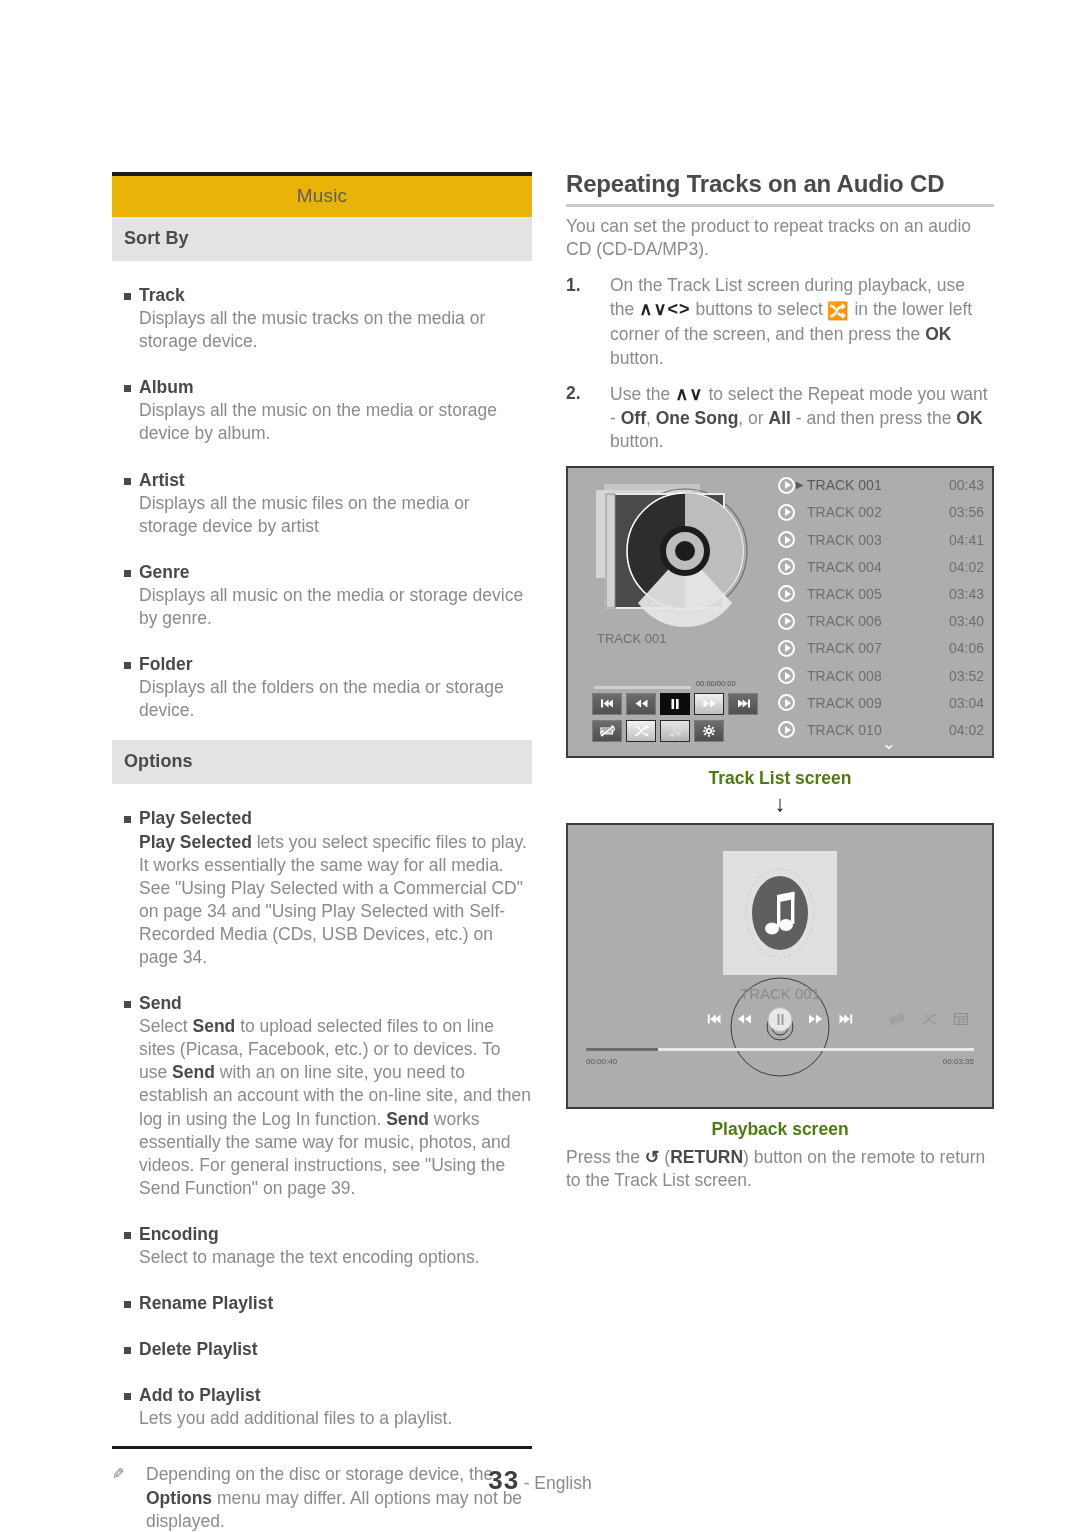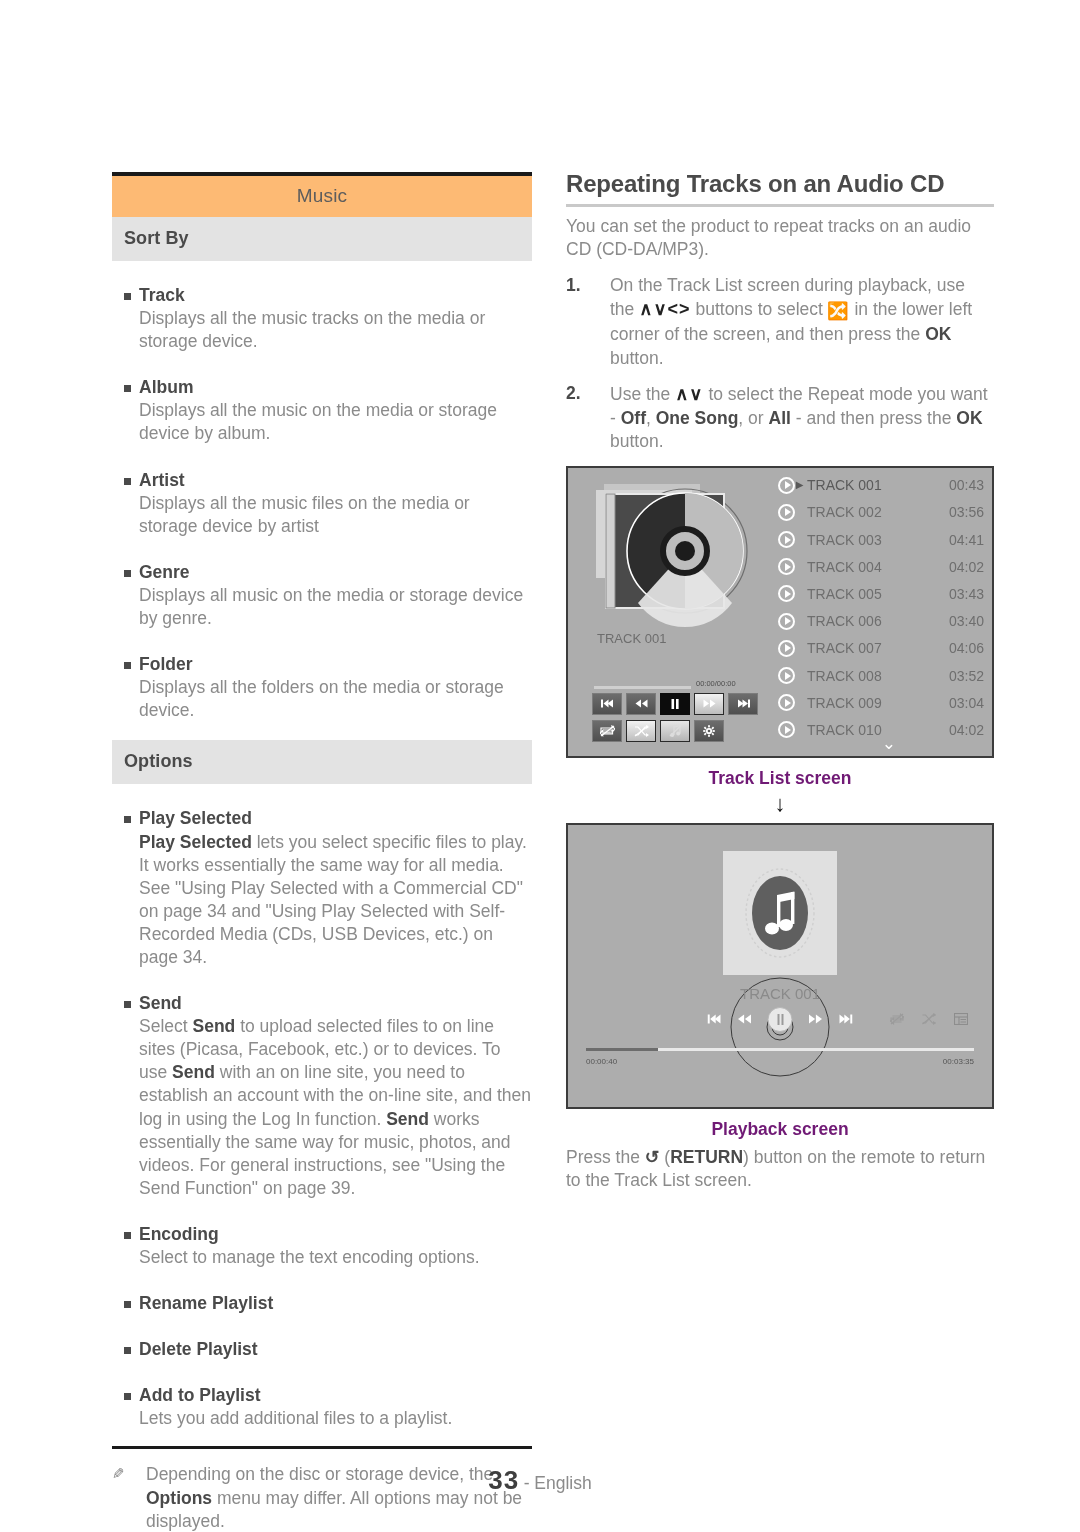--- a/index.html
+++ b/index.html
@@ -15,21 +15,21 @@
   }
   .page { position: absolute; inset: 0; }
 
   
   .col-left {
     position: absolute;
     left: 112px; top: 172px; width: 420px;
   }
   .tbl-top-rule { height: 4px; background: #1a1a1a; width: 100%; }
   .tbl-head {
-    background: #fdba74;
+    background: #eab308;
     text-align: center;
     font-size: 19px;
     color: #5d5d5d;
     padding: 9px 0 10px 0;
     letter-spacing: .2px;
   }
   .tbl-sub {
     background: #e3e3e3;
     font-size: 18px;
     color: #4a4a4a;
@@ -161,21 +161,21 @@
   }
   .tname { flex: 1; font-size: 14px; color: #6e6e6e; padding-left: 3px; }
   .trow.active .tname { color: #5a5a5a; }
   .ttime { font-size: 14px; color: #6e6e6e; padding-right: 8px; text-align: right; }
   .chevdown {
     position: absolute; right: 96px; bottom: 4px;
     color: #ffffff; font-size: 17px; line-height: 1;
   }
 
   .cap {
-    text-align: center; font-size: 17.5px; color: #701a75;
+    text-align: center; font-size: 17.5px; color: #4d7c0f;
     font-weight: bold; margin-top: 10px;
   }
   .downarrow { text-align: center; font-size: 22px; color: #111; margin-top: 4px; line-height: 1; }
 
   
   .shot2 {
     position: relative;
     width: 428px; height: 286px;
     background: #adadad;
     border: 2px solid #3c3c3c;

